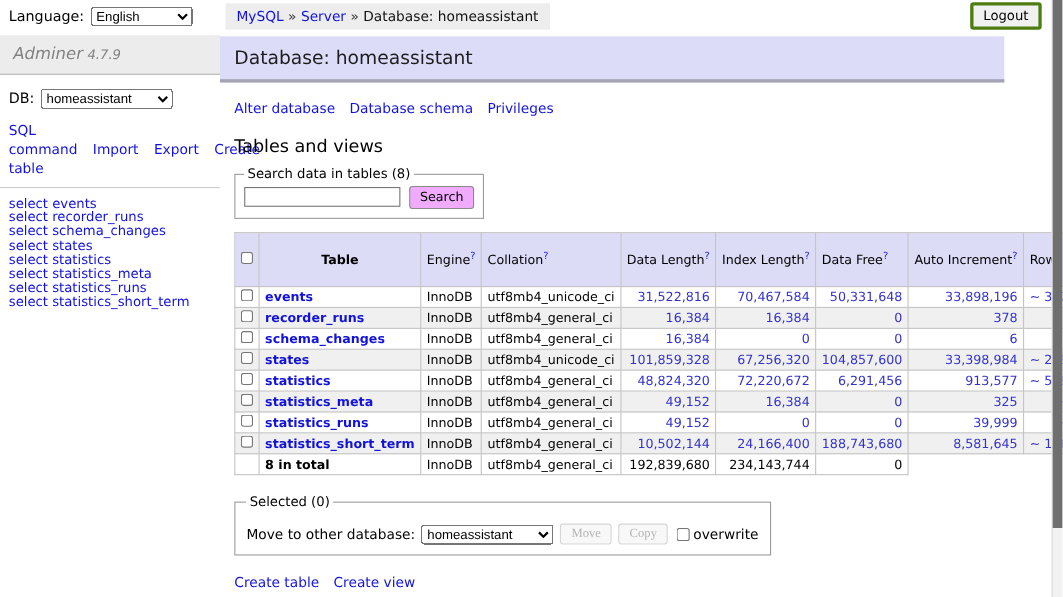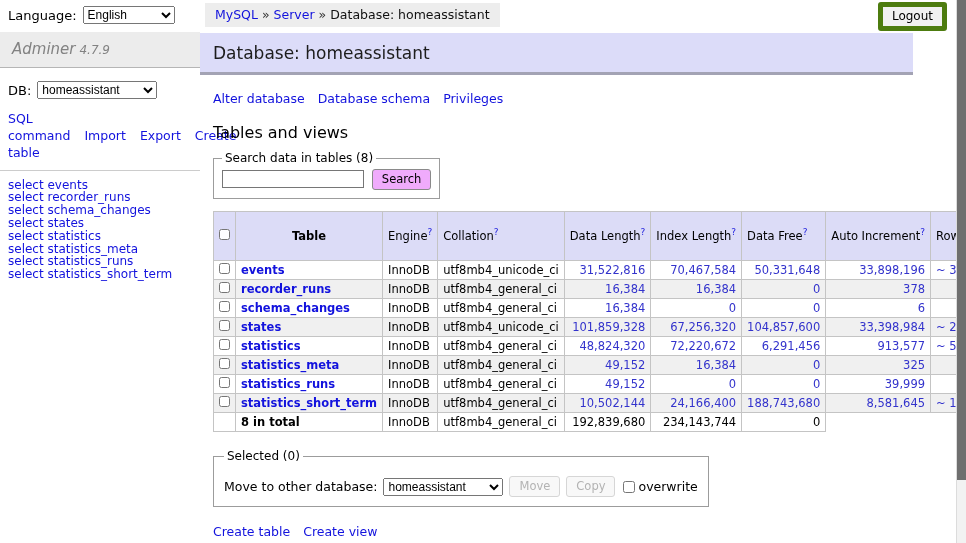--- a/index.html
+++ b/index.html
@@ -32,21 +32,21 @@
   .content { margin-left:200px; position:relative; }
   .topbar { position:relative; height:26px; }
   .breadcrumb {
     display:inline-block; background:#ededed; margin:3px 0 0 5px;
     padding:4px 10px 5px; font-size:12.5px; color:#111;
   }
   .breadcrumb .sep { color:#333; margin:0 4px; }
   .logout-btn {
     position:absolute; top:2px; right:19px;
     font-size:12px; padding:2px 9px 3px; background:#f1f1f1;
-    border:5px solid #4d7c0f; border-radius:3px;
+    border:3px solid #4d7c0f; border-radius:3px;
     font-family:inherit; cursor:pointer;
   }
   h2.page-title {
     margin:7px 53px 0 0; background:#dcdcf9; border-bottom:3px solid #a3a3b4;
     padding:10px 14px 9px 13px; font-size:17px; font-weight:normal; color:#1d1d1d;
   }
   .db-links { margin:16px 0 0 13px; }
   .db-links a { margin-right:13px; font-size:12.5px; }
   h3.section-title { margin:17px 0 0 13px; font-size:16px; font-weight:normal; color:#000; }
 
@@ -78,21 +78,21 @@
   table.tables input[type=checkbox] { margin:0; width:11px; height:11px; }
   .col-engine { min-width:32px; } .col-collation { min-width:85px; }
   .col-dl { min-width:57px; } .col-il { min-width:59px; } .col-df { min-width:51px; }
   .col-ai { min-width:71px; } .col-rows { min-width:47px; }
 
   
   .selected-box { margin:17px 0 0 13px; display:inline-block; padding:5px 10px 9px; min-width:392px; }
   .selected-box .btn-row .btn { margin:0 3px 0 0; }
   .move-row { margin-top:8px; font-size:12.5px; display:flex; align-items:center; }
   .move-row select { width:120px; margin-left:6px; font-size:12px; }
-  .move-row .btn { margin-left:6px; }
+  .move-row .btn { margin-left:6px;font-family:Liberation Serif, serif; }
   .move-row label { margin-left:8px; display:flex; align-items:center; gap:3px; font-size:12.5px; }
   .move-row input[type=checkbox] { margin:0; width:12px; height:12px; }
 
   .create-links { margin:17px 0 0 13px; }
   .create-links a { margin-right:13px; font-size:12.5px; }
 
   
   .scrollbar { position:absolute; right:0; top:0; width:10px; height:543px; background:#f2f2f2; border-left:1px solid #dcdcdc; }
   .scrollbar .thumb { position:absolute; top:0; left:0; width:100%; height:480px; background:#6f6f6f; }
 </style>

